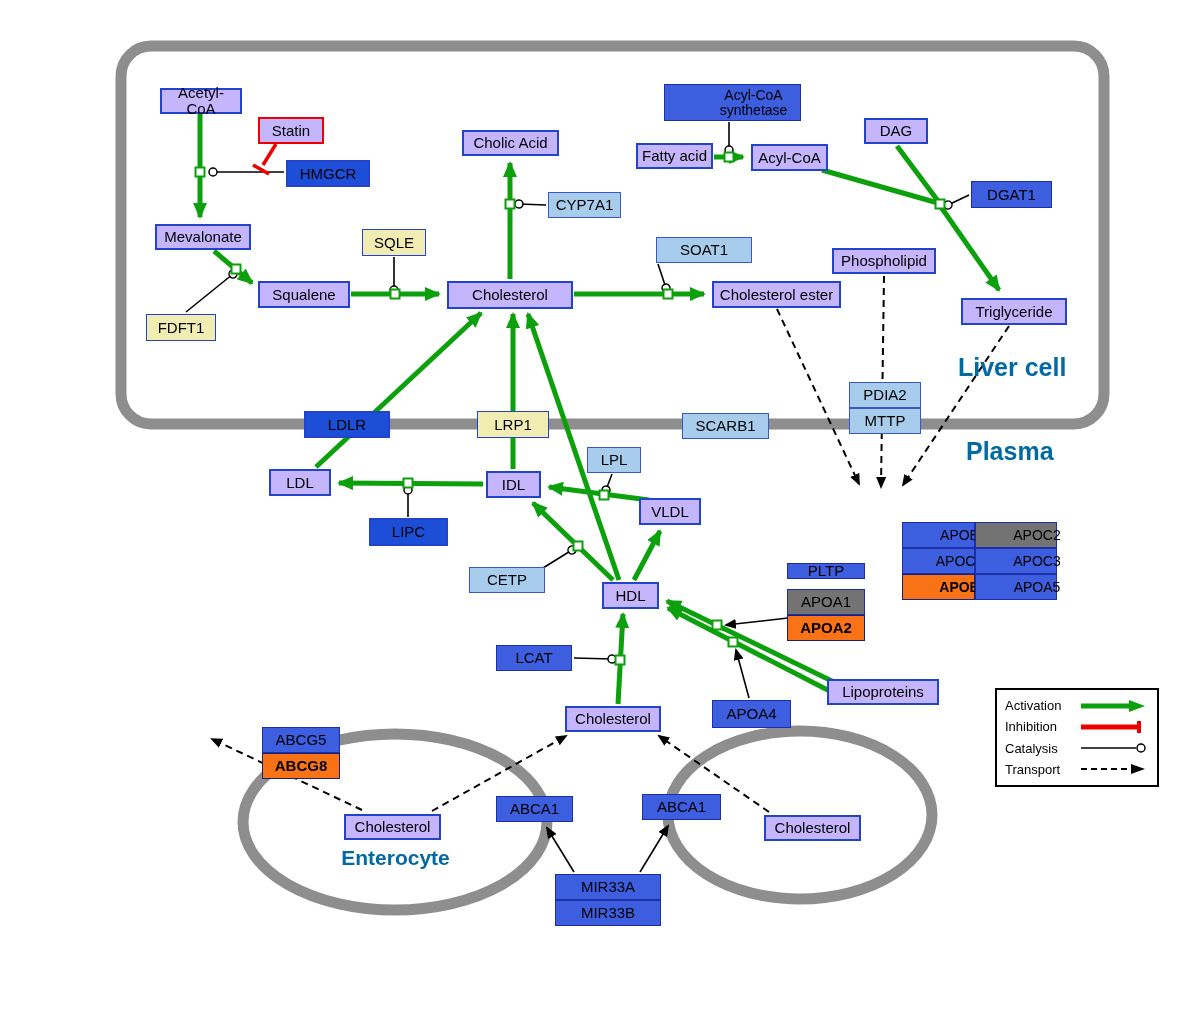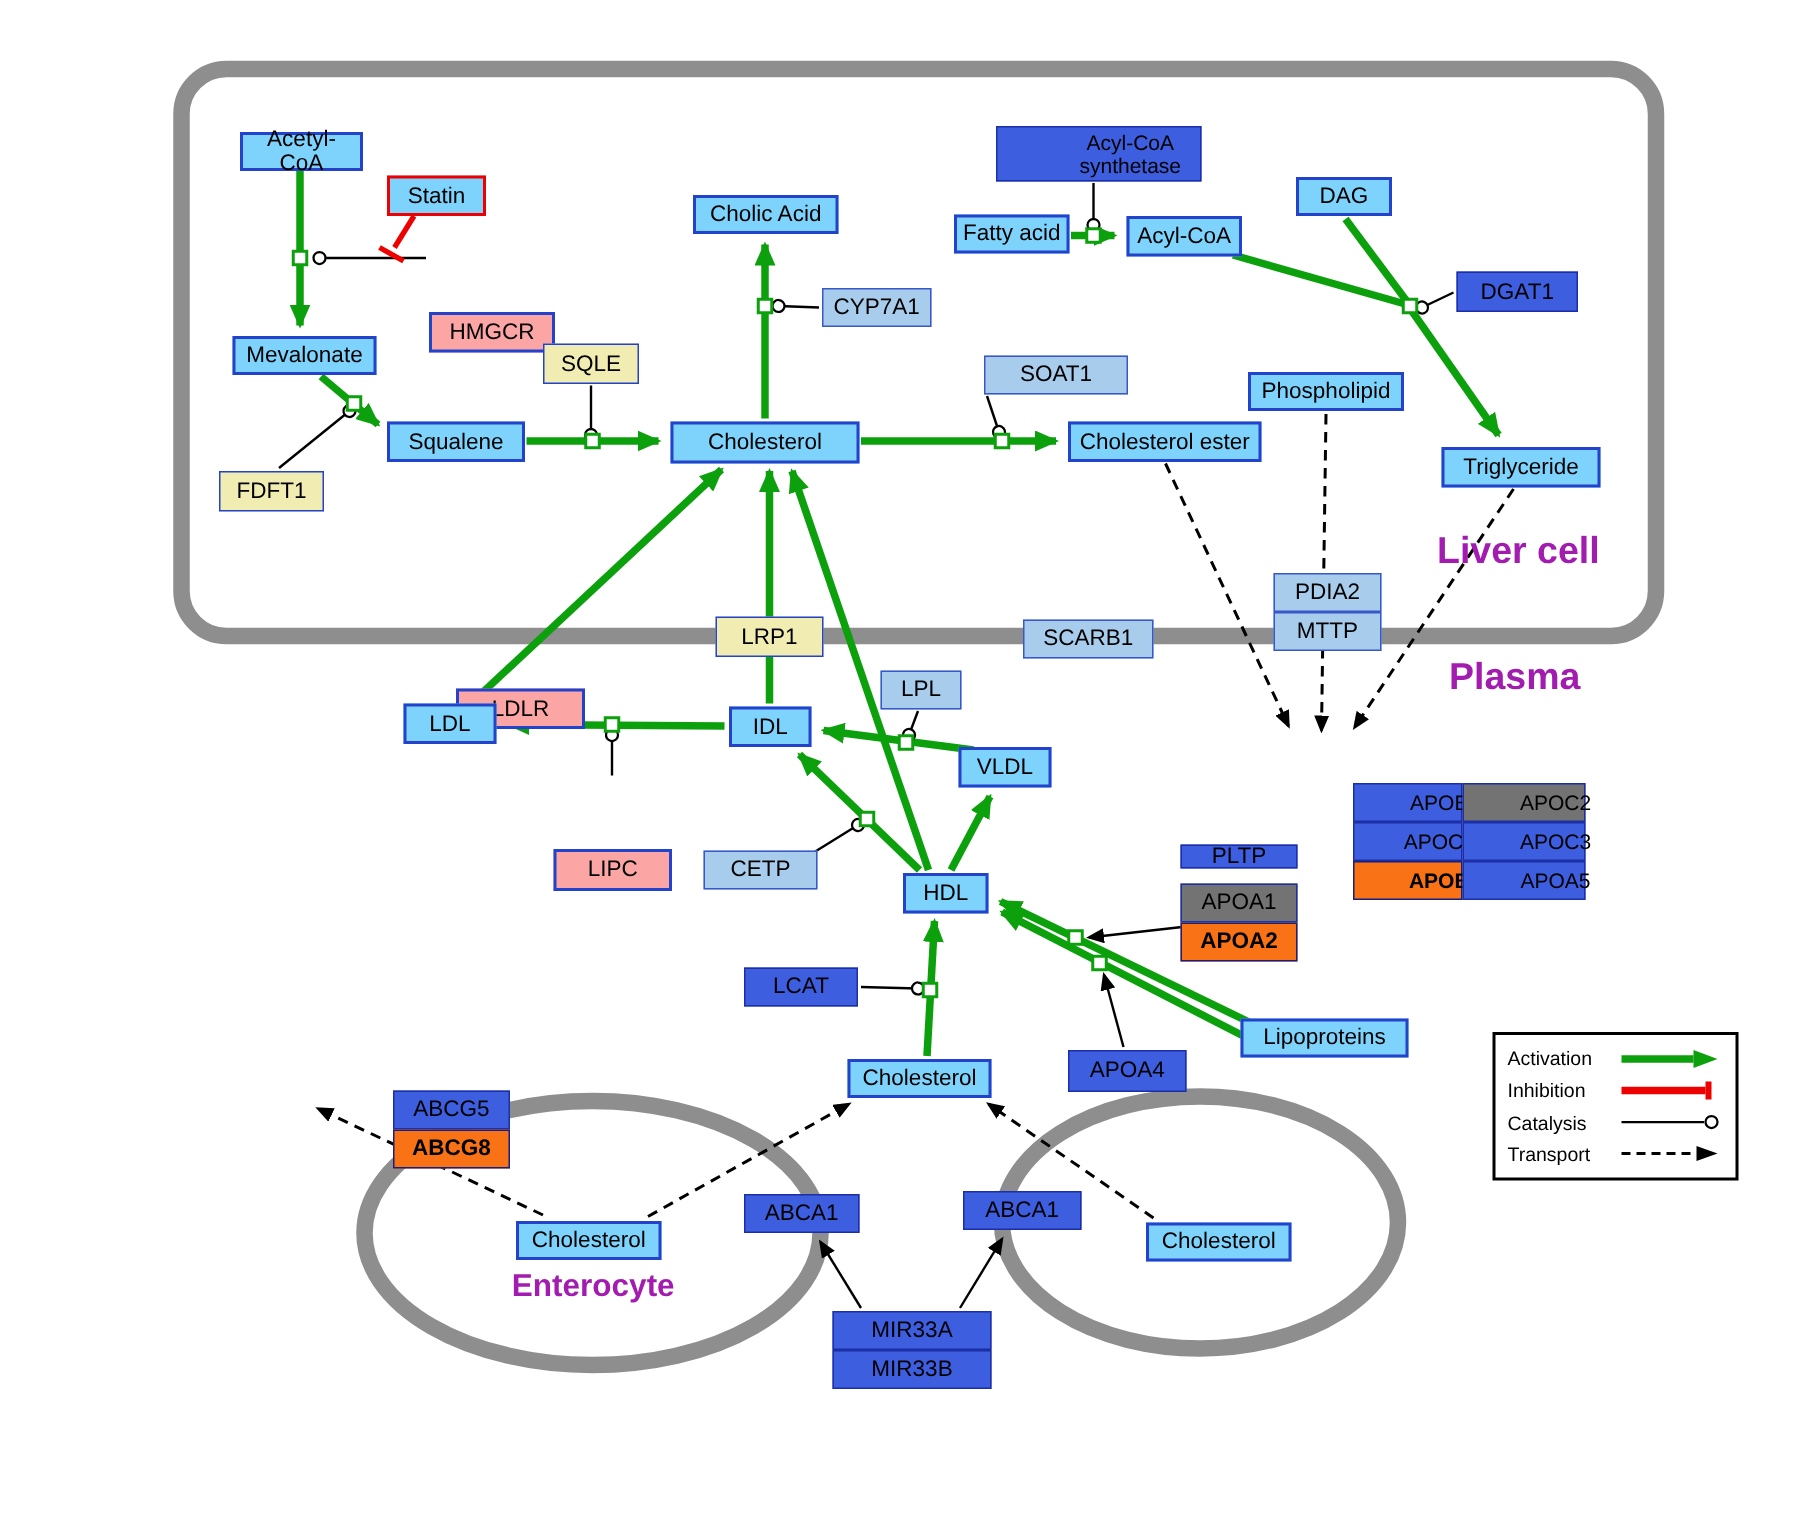--- a/index.html
+++ b/index.html
@@ -1,31 +1,31 @@
 <!DOCTYPE html>
 <html><head>
 <meta charset="utf-8">
 <style>
   html,body{margin:0;padding:0;background:#ffffff;}
   .canvas{position:relative;width:1200px;height:1013px;background:#ffffff;
           font-family:"Liberation Sans",sans-serif;overflow:hidden;}
   svg.layer{position:absolute;left:0;top:0;}
   .node{position:absolute;box-sizing:border-box;display:flex;align-items:center;justify-content:center;
-        text-align:center;background:#7dd3fc;border:2px solid #2343cc;color:#000;
+        text-align:center;background:#c4b5fd;border:2px solid #2343cc;color:#000;
         font-size:15px;line-height:1.05;padding:1px 2px;}
   .v-strong{border-width:2.5px;}
   .v-drug{border:2.5px solid #ee0000;}
-  .v-yellow{background:#fca5a5;margin-top:48px;}
+  .v-yellow{background:#1d4ed8;}
   .v-cream{background:#f1edb2;border-width:1.5px;}
   .v-lblue{background:#a8cdec;border:1.5px solid #3a57c8;}
   .v-mblue{background:#3d5ede;border:1.5px solid #1c2fa6;}
   .v-mlblue{background:#737373;border:1.5px solid #1c2fa6;}
   .v-dblue{background:#f97316;border:1.5px solid #141f7e;font-weight:bold;}
   .small{font-size:14px;padding-left:44px;}
-  .comp-label{position:absolute;color:#a21caf;font-weight:bold;white-space:nowrap;}
+  .comp-label{position:absolute;color:#0369a1;font-weight:bold;white-space:nowrap;}
   .legend{position:absolute;left:995px;top:688px;width:164px;height:99px;box-sizing:border-box;
           border:2.5px solid #000;background:#fff;padding:5px 8px;display:flex;
           flex-direction:column;justify-content:space-around;}
   .legend-row{display:flex;align-items:center;justify-content:space-between;font-size:13px;color:#000;}
 </style>
 </head>
 <body>
 
 <div class="canvas">
 

